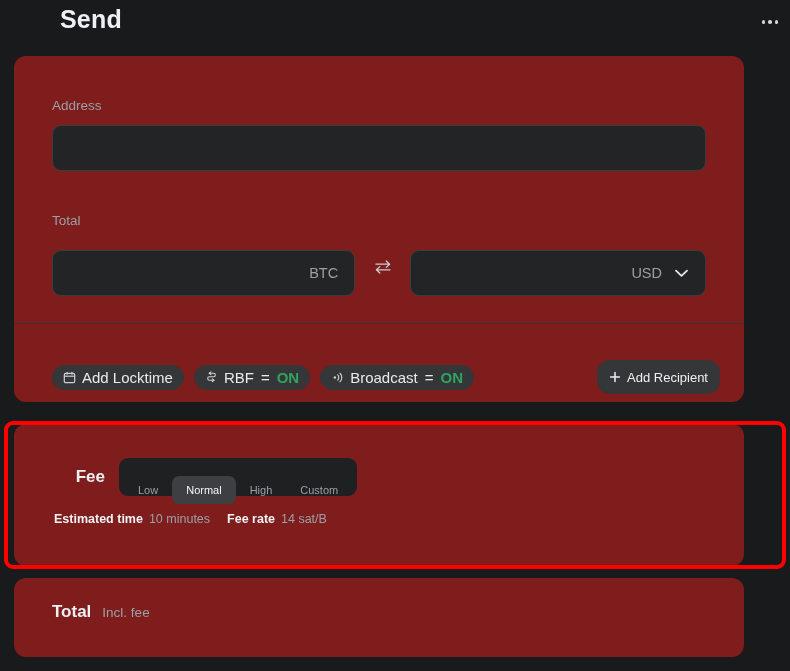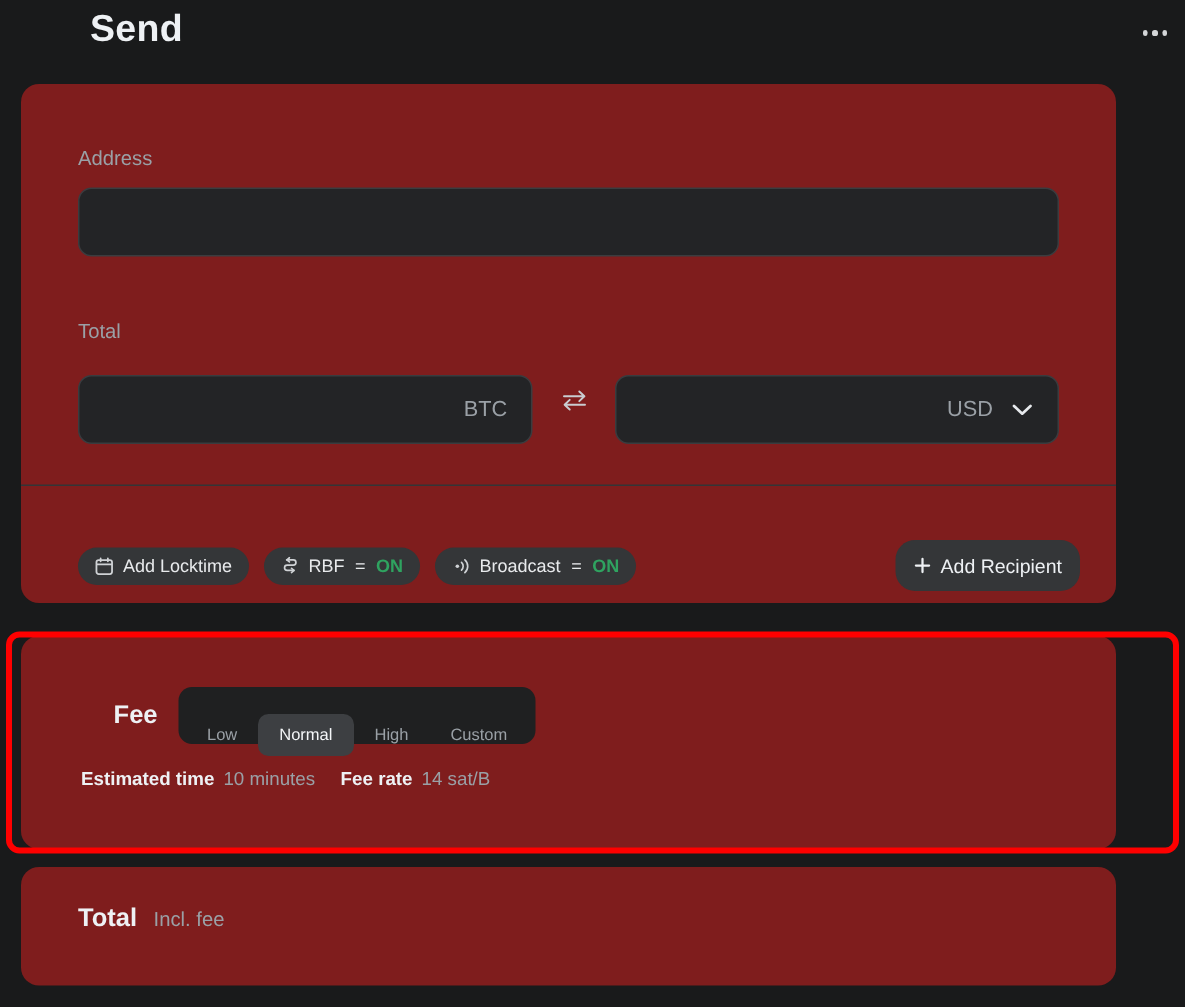--- a/index.html
+++ b/index.html
@@ -70,21 +70,21 @@
 
   
   .chips-row {
     position: absolute; left: 38px; right: 24px; top: 304px;
     display: flex; align-items: center;
   }
   .chip {
     height: 25px; border-radius: 13px; background: #343638;
     display: inline-flex; align-items: center; gap: 6px;
     padding: 0 11px; margin-right: 10px;
-    font-size: 12px; color: #e8eaec; white-space: nowrap;
+    font-size: 15px; color: #e8eaec; white-space: nowrap;
   }
   .chip .eq { color: #e8eaec; margin: 0 1px; }
   .chip .on { color: #2fa360; font-weight: 600; }
   .chip-icon { display: flex; align-items: center; color: #cfd2d5; }
   .spacer { flex: 1; }
   .add-recipient {
     height: 26px; border-radius: 13px; background: #343638;
     display: inline-flex; align-items: center; gap: 6px; padding: 17px 12px;
     font-size: 13px; color: #eef1f4; font-weight: 500;
   }

